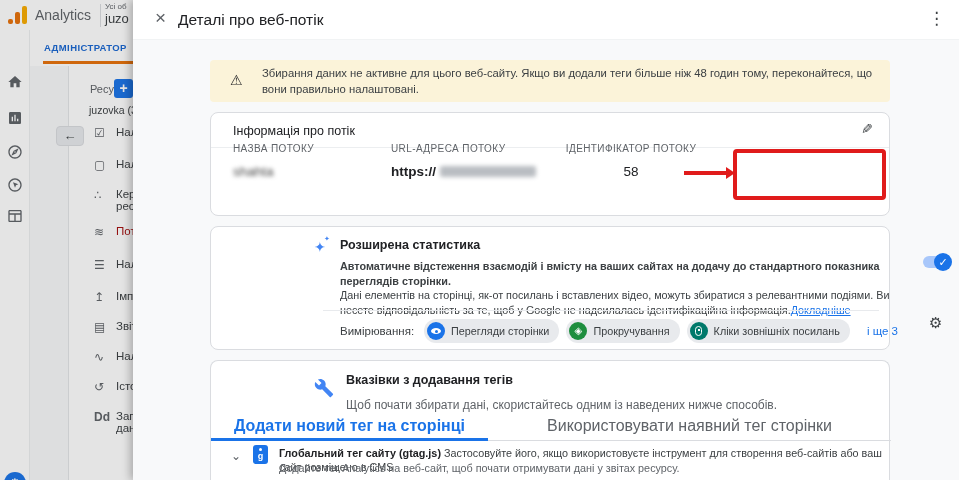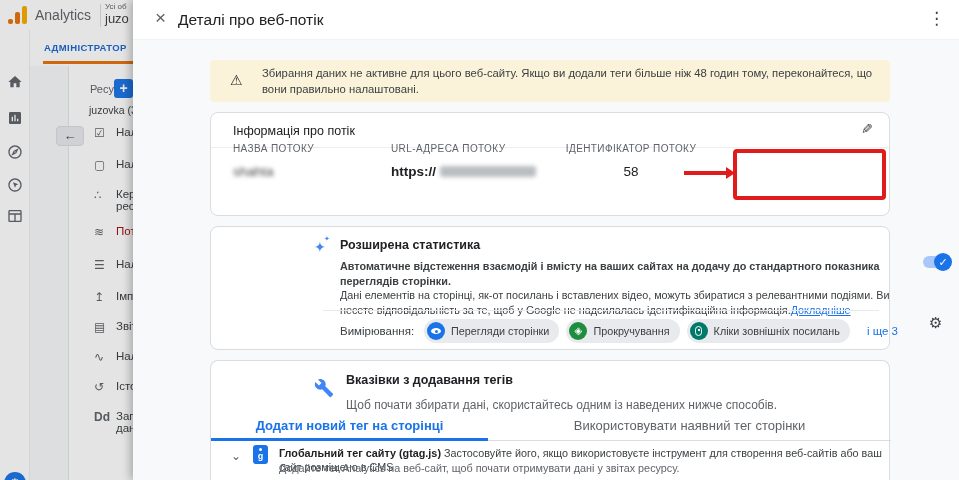--- a/index.html
+++ b/index.html
@@ -102,21 +102,21 @@
   .mouse{width:7px;height:10px;border:1.3px solid #fff;border-radius:3.5px;position:relative;}
   .mouse::after{content:"";position:absolute;left:2px;top:1.5px;width:1.5px;height:2.5px;background:#fff;}
   .more-link{font-size:11.5px;color:#1a73e8;margin-left:10px;white-space:nowrap;}
   .enh-gear{position:absolute;left:718px;top:87px;font-size:15px;color:#3c4043;}
 
   .tag-card{top:360px;width:680px;height:121px;border-bottom:none;border-radius:8px 8px 0 0;}
   .wrench{position:absolute;left:103px;top:17px;}
   .tag-title{position:absolute;left:135px;top:12px;font-size:12.5px;font-weight:bold;color:#202124;}
   .tag-sub{position:absolute;left:135px;top:30px;font-size:12px;color:#5f6368;margin-top:7px;}
   .tabs{position:absolute;left:0;top:52px;width:680px;height:28px;display:flex;}
-  .tab{display:flex;align-items:center;justify-content:center;font-size:13px;text-align:right;}
+  .tab{display:flex;align-items:center;justify-content:center;font-size:16px;text-align:right;}
   .tab1{width:277px;color:#1a73e8;font-weight:bold;border-bottom:3px solid #1a73e8;}
   .tab2{flex:1;color:#5f6368;border-bottom:1px solid #dadce0;padding-bottom:2px;}
   .gtag-chev{position:absolute;left:20px;top:88px;font-size:12px;color:#5f6368;}
   .gtag-ic{position:absolute;left:42px;top:84px;width:15px;height:19px;background:#1a73e8;border-radius:3px;}
   .gtag-ic::before{content:"";position:absolute;left:5.5px;top:2.5px;width:3.5px;height:3.5px;background:#fff;border-radius:50%;}
   .gtag-ic::after{content:"g";position:absolute;left:0;top:6px;width:15px;text-align:center;color:#fff;font-size:9px;font-weight:bold;}
   .gtag-tx{position:absolute;left:68px;top:85px;width:606px;font-size:10.8px;line-height:14px;color:#3c4043;}
   .gtag-tx .b{font-weight:bold;color:#202124;}
   .gtag-sub{position:absolute;left:68px;top:101px;width:600px;font-size:10.8px;color:#5f6368;}
 </style>

